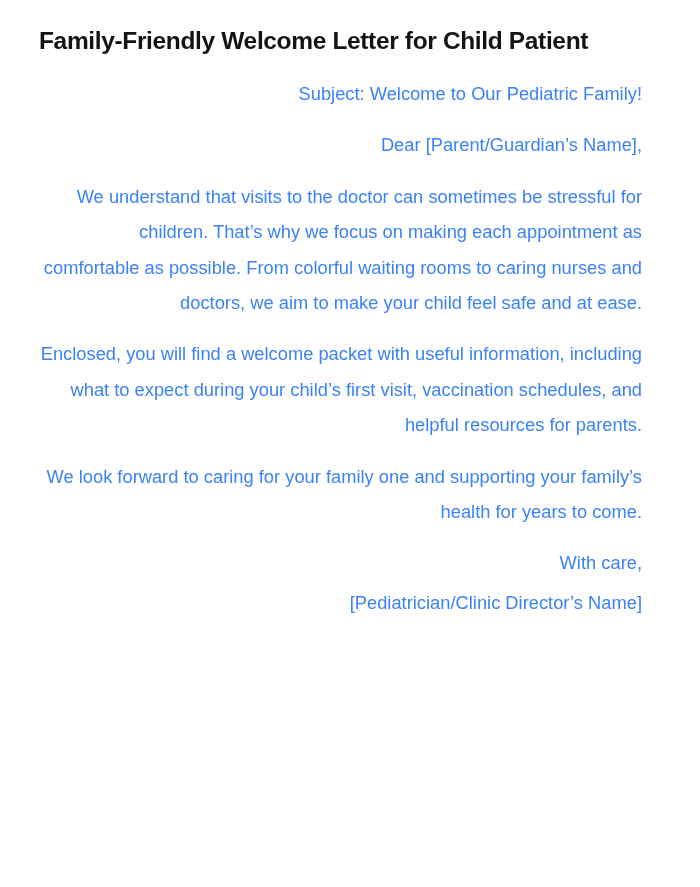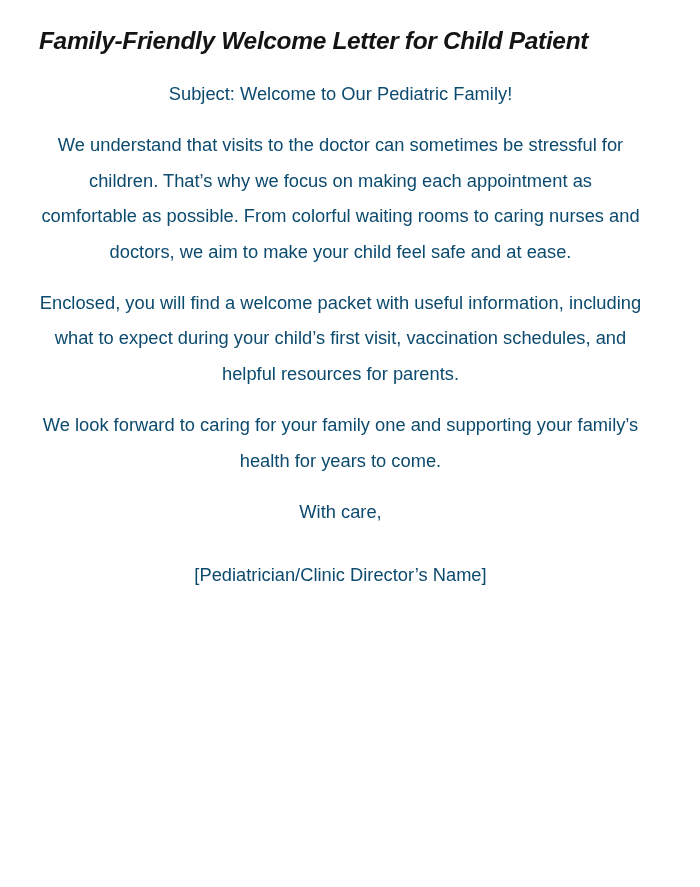--- a/index.html
+++ b/index.html
@@ -23,51 +23,51 @@
     background: #ffffff;
   }
   .doc-title {
     font-size: 24.5px;
     font-weight: 700;
     line-height: 30px;
     letter-spacing: -0.35px;
     color: #141414;
     margin: 0 0 20px 0;
     white-space: nowrap;
-    font-style: italic;
   }
   .para {
     font-size: 18.3px;
     font-weight: 400;
     line-height: 35.4px;
-    color: #0c4a6e;
+    color: #3b82f6;
     margin: 0 0 16px 0;
     letter-spacing: 0.01px;
     max-width: 604px;
-    text-align: center;
+    text-align: right;
   }
   .para:last-child {
     margin-bottom: 8px;
   }
   .para-subject {
     margin-bottom: 16px;
   }
   .para-signoff {
-    margin-bottom: 28px;
+    margin-bottom: 4px;
   }
 </style>
 </head>
 <body>
 
 <div class="page">
 
   <h1 class="doc-title">Family-Friendly Welcome Letter for Child Patient</h1>
 
   <p class="para para-subject">Subject: Welcome to Our Pediatric Family!</p>
 
+  <p class="para">Dear [Parent/Guardian’s Name],</p>
 
 
   <p class="para">We understand that visits to the doctor can sometimes be stressful for children. That’s why we focus on making each appointment as comfortable as possible. From colorful waiting rooms to caring nurses and doctors, we aim to make your child feel safe and at ease.</p>
 
   <p class="para">Enclosed, you will find a welcome packet with useful information, including what to expect during your child’s first visit, vaccination schedules, and helpful resources for parents.</p>
 
   <p class="para">We look forward to caring for your family one and supporting your family’s health for years to come.</p>
 
   <p class="para para-signoff">With care,</p>
 

